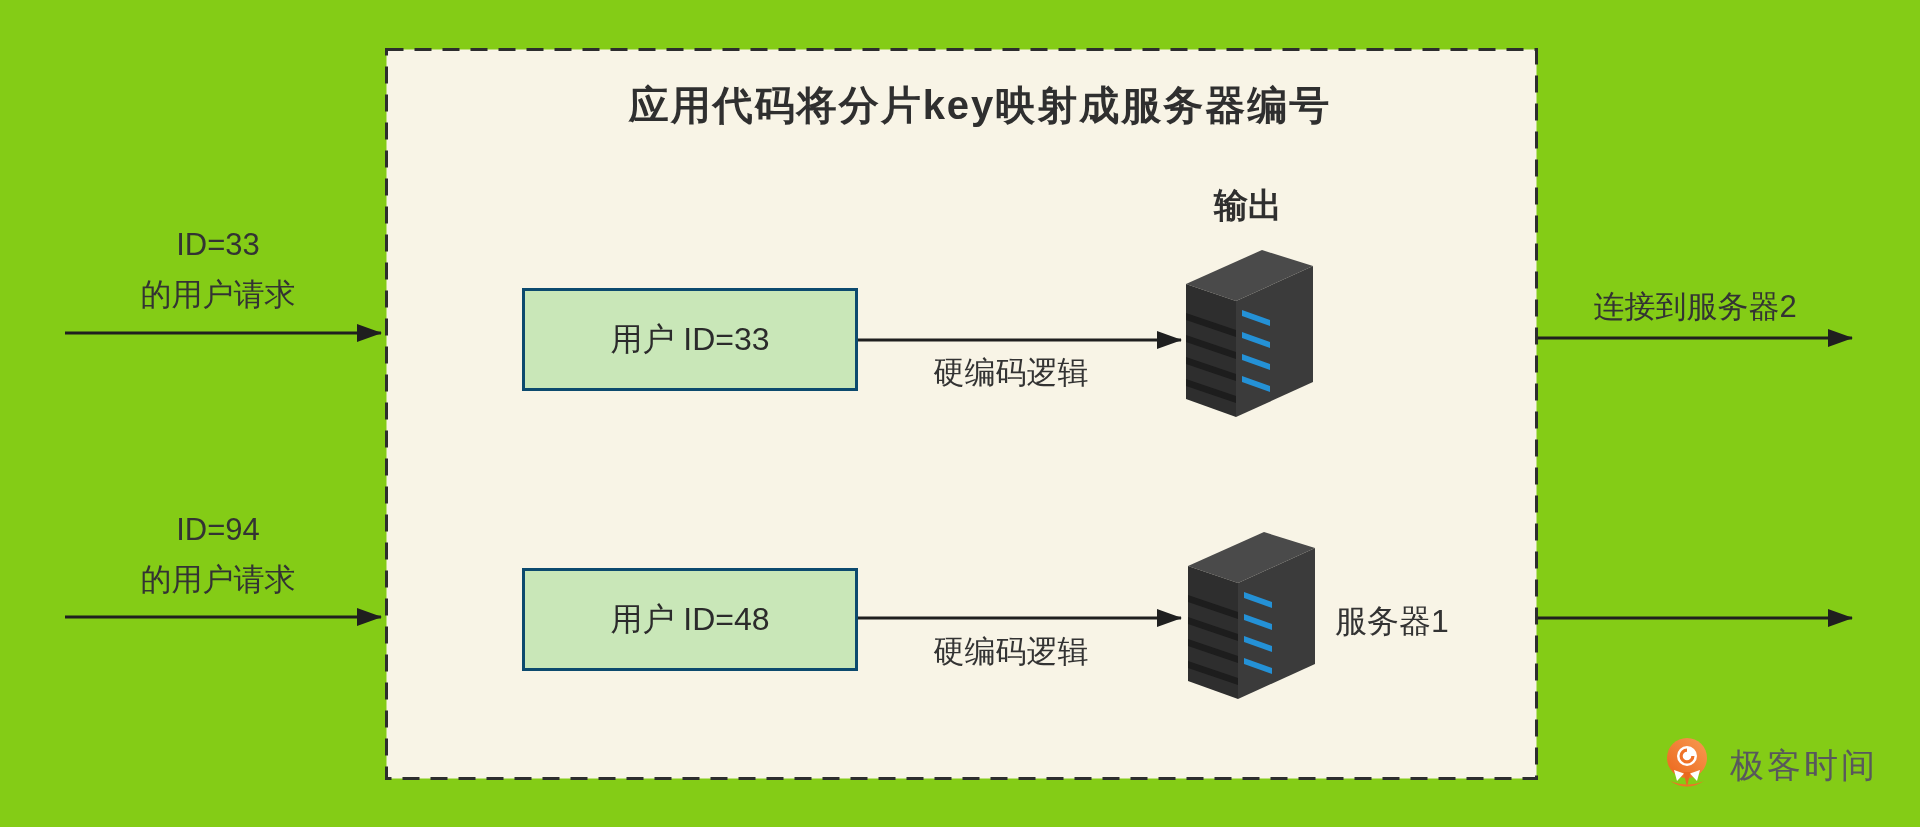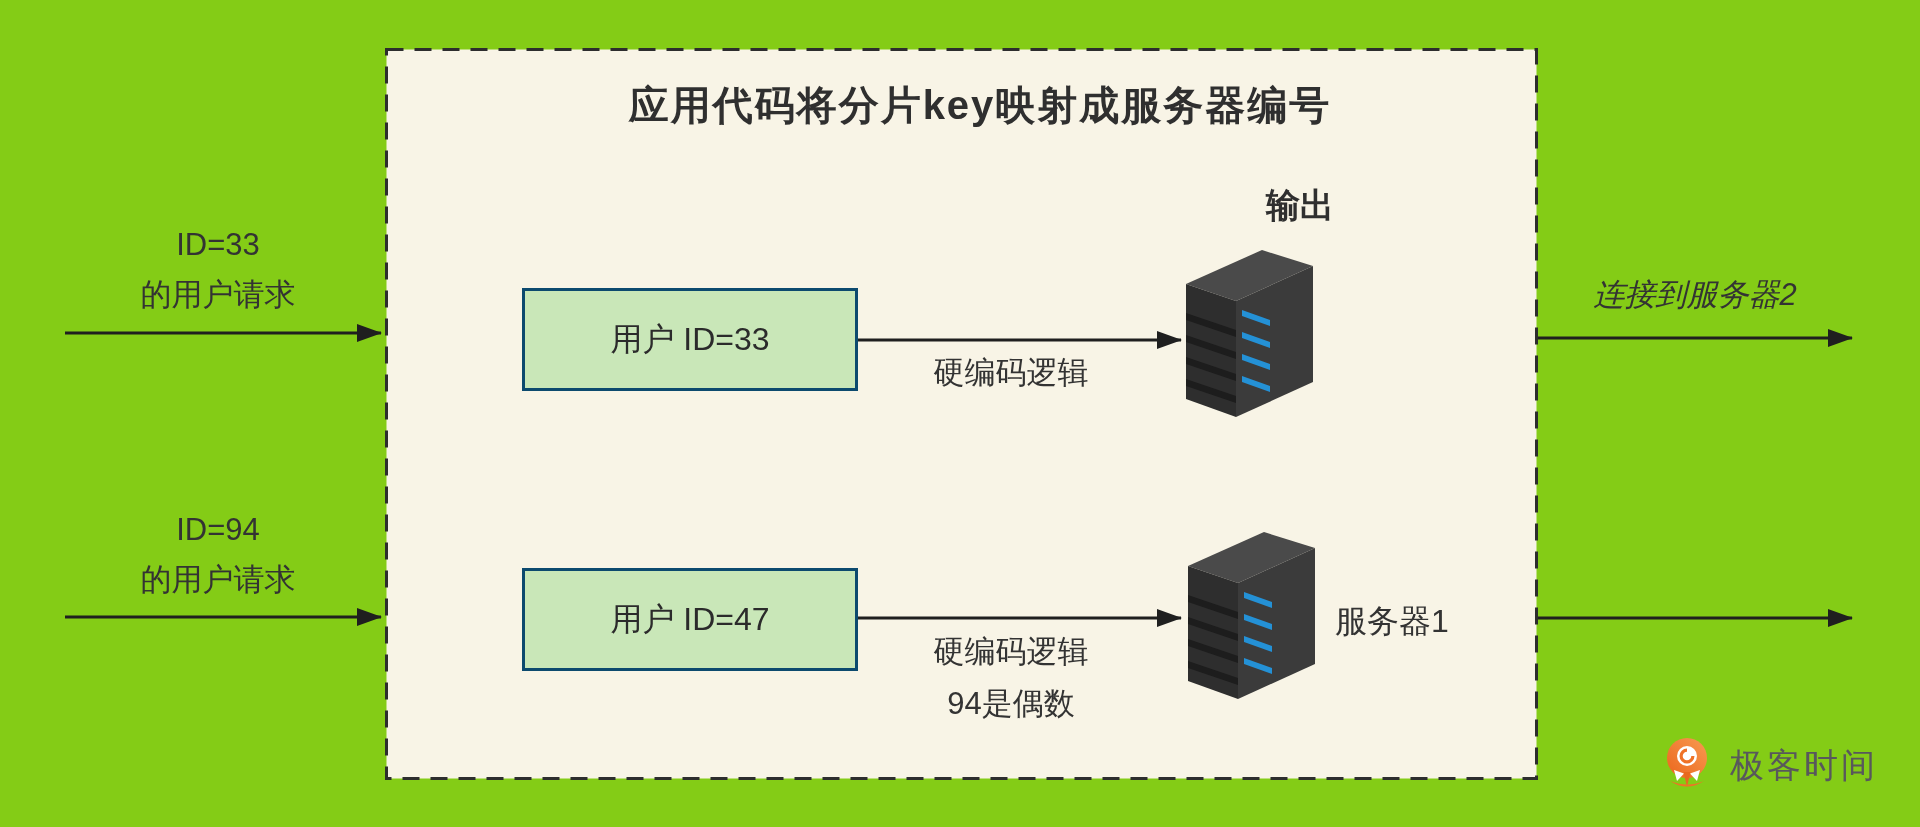--- a/index.html
+++ b/index.html
@@ -48,21 +48,21 @@
     <rect x="386.5" y="49.5" width="1150" height="729" fill="#f8f4e6" stroke="#2d2d2d" stroke-width="3" stroke-dasharray="17 11"></rect>
     <line x1="65" y1="333" x2="381" y2="333" stroke="#1f1f1f" stroke-width="3" marker-end="url(#ah)"></line>
     <line x1="858" y1="340" x2="1181" y2="340" stroke="#1f1f1f" stroke-width="3" marker-end="url(#ah)"></line>
     <line x1="1538" y1="338" x2="1852" y2="338" stroke="#1f1f1f" stroke-width="3" marker-end="url(#ah)"></line>
     <line x1="65" y1="617" x2="381" y2="617" stroke="#1f1f1f" stroke-width="3" marker-end="url(#ah)"></line>
     <line x1="858" y1="618" x2="1181" y2="618" stroke="#1f1f1f" stroke-width="3" marker-end="url(#ah)"></line>
     <line x1="1538" y1="618" x2="1852" y2="618" stroke="#1f1f1f" stroke-width="3" marker-end="url(#ah)"></line>
   </svg>
 
   <div class="title">应用代码将分片key映射成服务器编号</div>
-  <div class="col-label" style="left:1200px;top:184px;">输出</div>
+  <div class="col-label" style="left:1148px;top:184px;">输出</div>
 
   <div class="txt req" style="top:220px;">
     <div>ID=33</div>
     <div>的用户请求</div>
   </div>
   <div class="inbox" style="top:288px;">
     <span>用户 ID=33</span>
   </div>
   <div class="txt logic" style="top:347px;">
     <div>硬编码逻辑</div>
@@ -78,32 +78,31 @@
       <polygon points="0,107 50,124 50,131 0,114"></polygon>
       <polygon points="0,129 50,146 50,153 0,136"></polygon>
     </g>
     <g fill="#2491d6">
       <polygon points="56,60 84,70 84,76 56,66"></polygon>
       <polygon points="56,82 84,92 84,98 56,88"></polygon>
       <polygon points="56,104 84,114 84,120 56,110"></polygon>
       <polygon points="56,126 84,136 84,142 56,132"></polygon>
     </g>
   </svg>
-  <div class="txt connect" style="top:276px;font-style:italic;">连接到服务器2</div>
+  <div class="txt connect" style="top:288px;">连接到服务器2</div>
 
   <div class="txt req" style="top:505px;">
     <div>ID=94</div>
     <div>的用户请求</div>
   </div>
   <div class="inbox" style="top:568px;">
-    <span>用户 ID=47</span>
+    <span>用户 ID=48</span>
   </div>
   <div class="txt logic" style="top:626px;">
     <div>硬编码逻辑</div>
-    <div>94是偶数</div>
   </div>
 
   <svg class="abs" style="left:1188px;top:532px;" width="128" height="170" viewBox="0 0 128 170">
     <polygon points="0,34 76,0 127,16 50,51" fill="#4a4a4a"></polygon>
     <polygon points="0,34 50,51 50,167 0,149" fill="#2e2e2e"></polygon>
     <polygon points="50,51 127,16 127,132 50,167" fill="#3b3b3b"></polygon>
     <g fill="#1d1d1d">
       <polygon points="0,63 50,80 50,87 0,70"></polygon>
       <polygon points="0,85 50,102 50,109 0,92"></polygon>
       <polygon points="0,107 50,124 50,131 0,114"></polygon>

